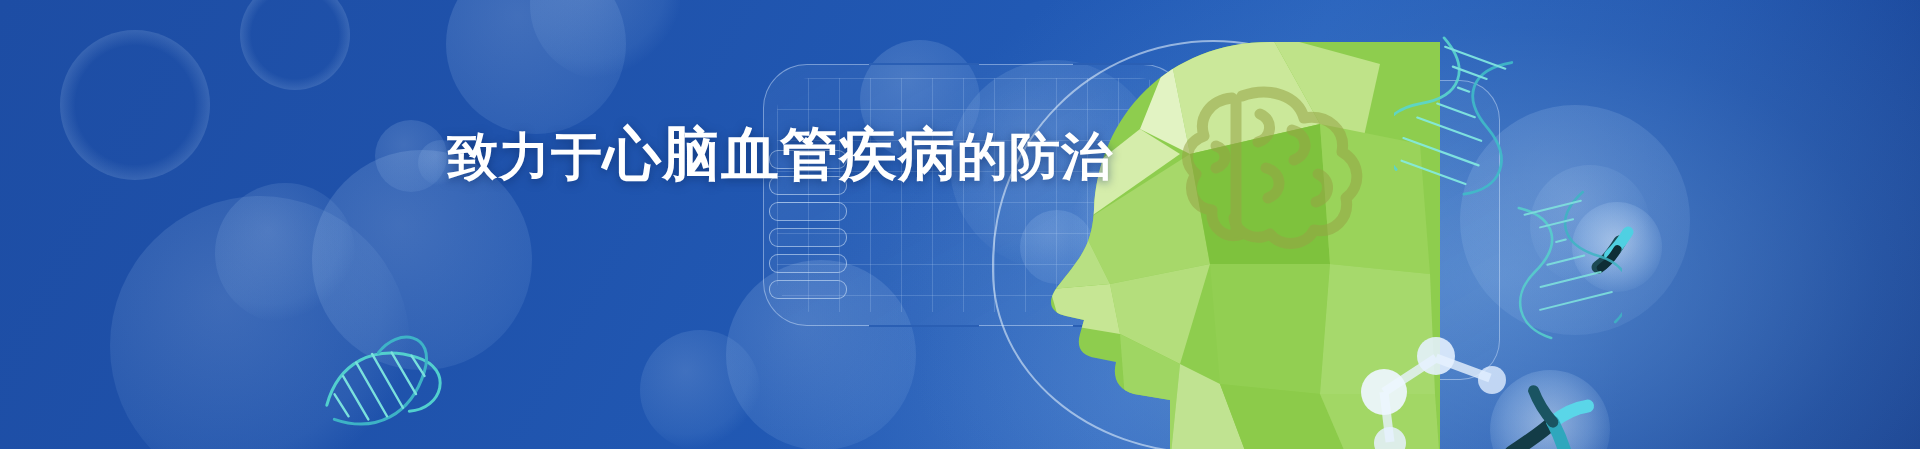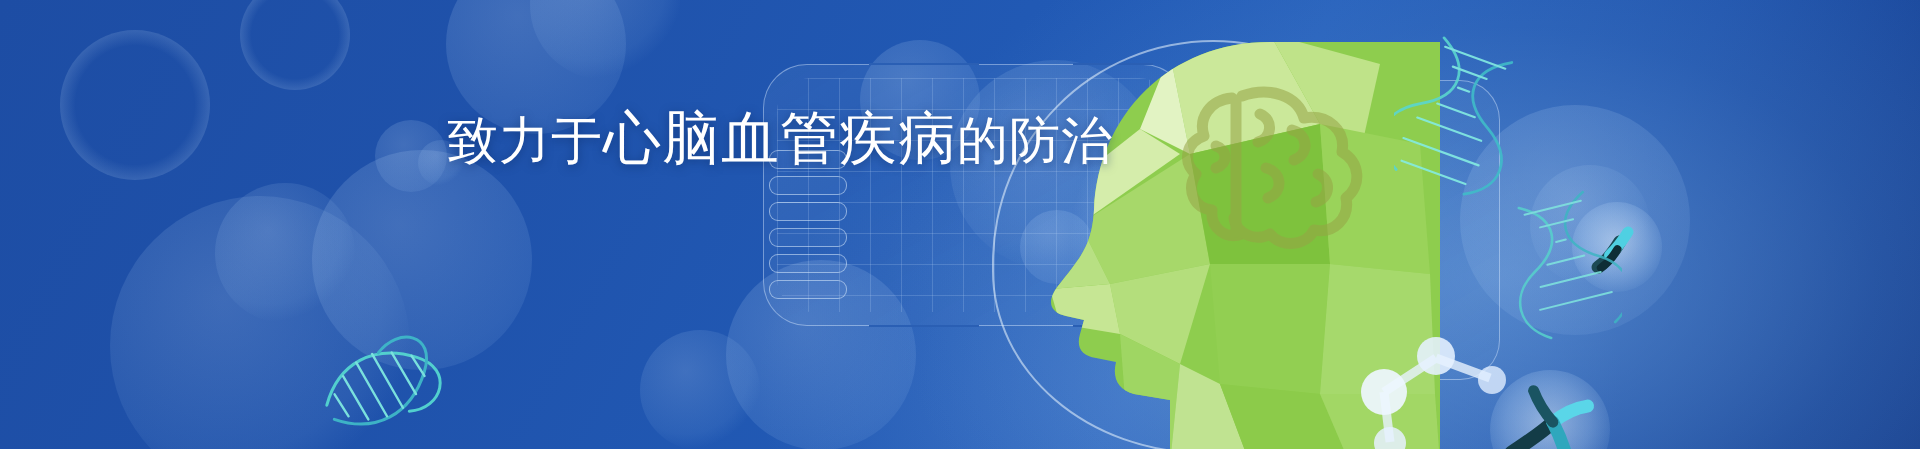--- a/index.html
+++ b/index.html
@@ -56,22 +56,22 @@
 
   
   .cellglow{
     position:absolute;border-radius:50%;
     background:radial-gradient(circle at 48% 45%, rgba(232,244,255,0.50) 0%, rgba(196,222,250,0.30) 46%, rgba(175,210,245,0.08) 72%, rgba(170,205,245,0) 85%);
   }
 
   
   .copy{position:absolute;left:0;top:0;width:100%;height:100%;}
   .headline{
-    position:absolute;left:447px;top:100px;
-    font-size:51px;font-weight:normal;color:#ffffff;
+    position:absolute;left:447px;top:116px;
+    font-size:51px;font-weight:bold;color:#ffffff;
     letter-spacing:1px;white-space:nowrap;
     text-shadow:0 2px 10px rgba(10,40,95,0.55);
   }
   .headline .em{color:#ffffff;font-size:58px;}
   .subhead{
     position:absolute;left:447px;top:177px;
     font-size:43px;color:#a9d86e;letter-spacing:2px;white-space:nowrap;
     text-shadow:0 2px 9px rgba(10,40,95,0.45);
   }
   .tagline{

